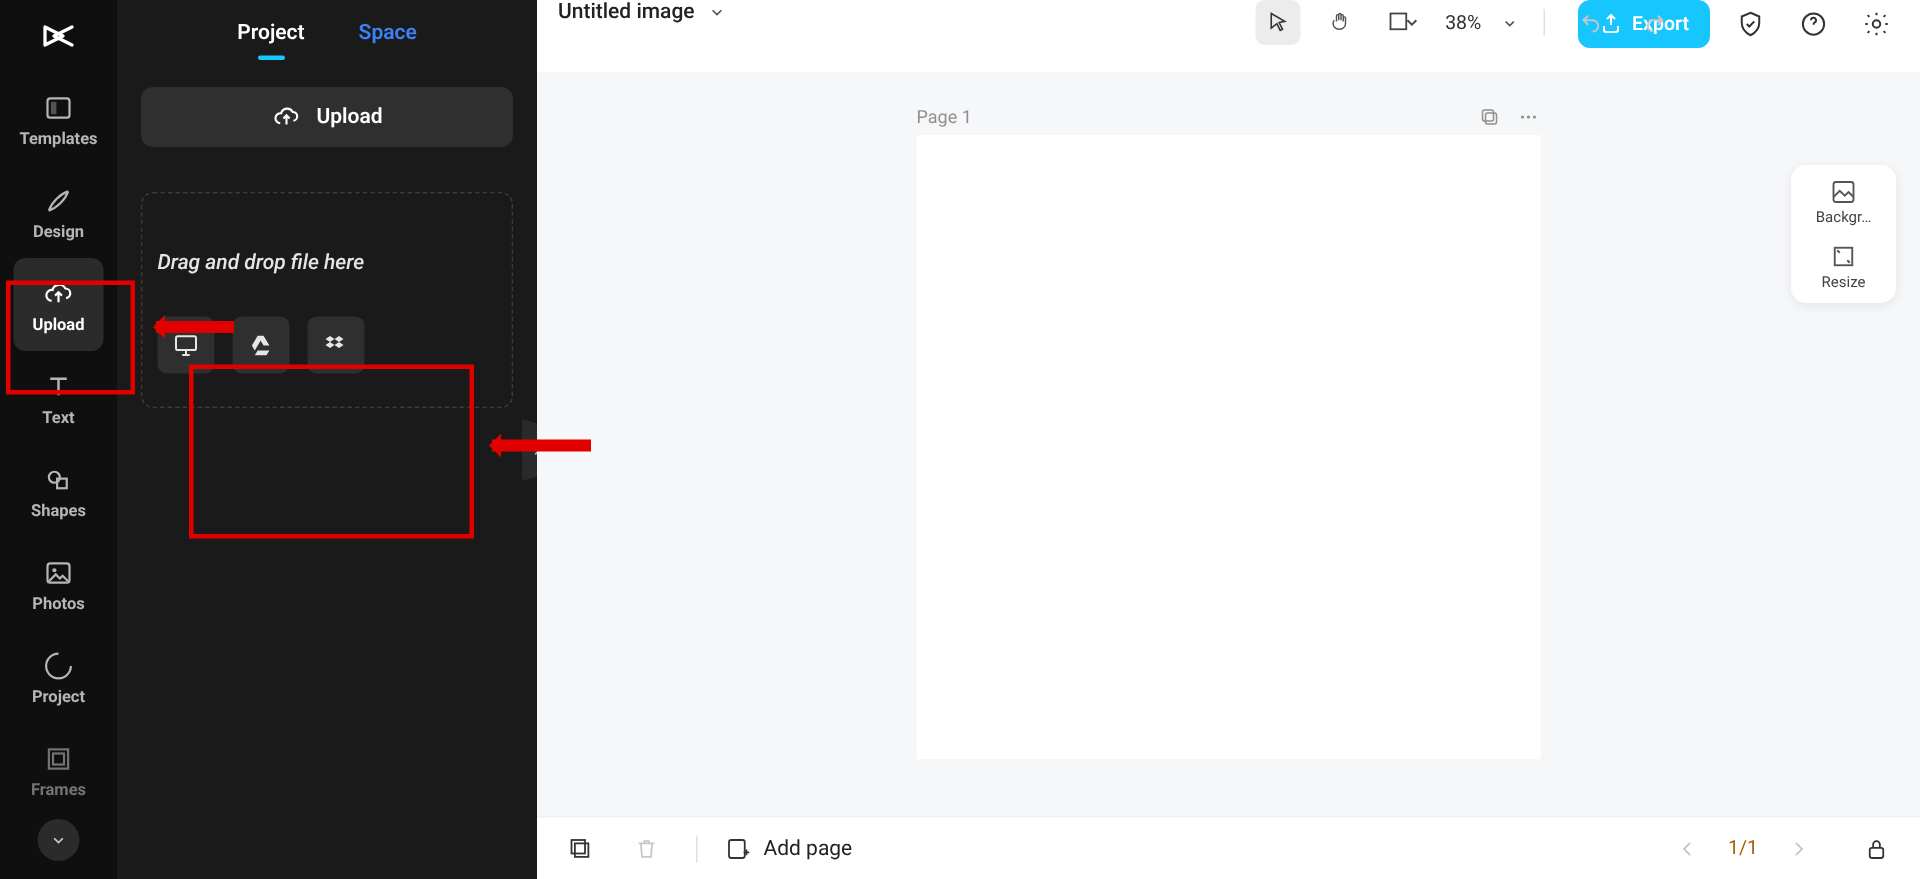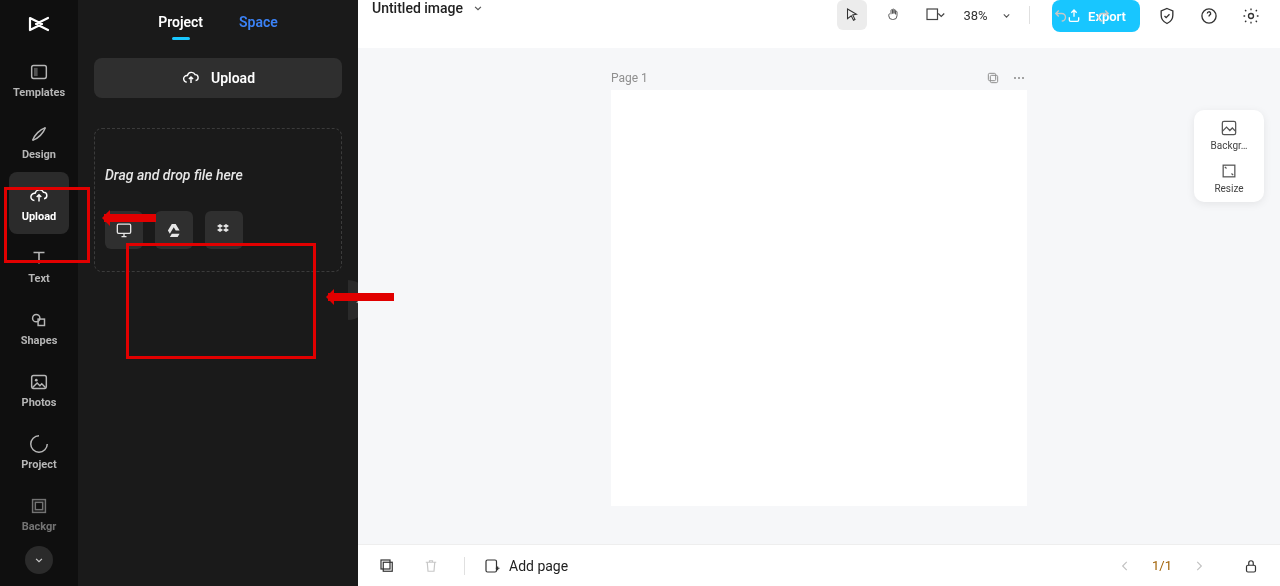--- a/index.html
+++ b/index.html
@@ -133,21 +133,21 @@
     <span class="nav-label">Project</span>
   </div>
 
   <div class="nav-item" style="opacity:0.6">
     <span class="nav-icon">
       <svg width="22" height="22" viewBox="0 0 24 24">
           <rect x="5" y="5" width="14" height="14" stroke="#b6b6b6" stroke-width="1.6" fill="none"></rect>
           <rect x="8" y="8" width="8" height="8" stroke="#b6b6b6" stroke-width="1.6" fill="none"></rect>
         </svg>
     </span>
-    <span class="nav-label">Backgr</span>
+    <span class="nav-label">Frames</span>
   </div>
 
   <div class="nav-more-circle">
     <svg width="14" height="14" viewBox="0 0 24 24">
         <path d="M7 10l5 5 5-5" stroke="#ccc" stroke-width="2" fill="none"></path>
       </svg>
   </div>
 </div>
 
 <div class="panel-left">

